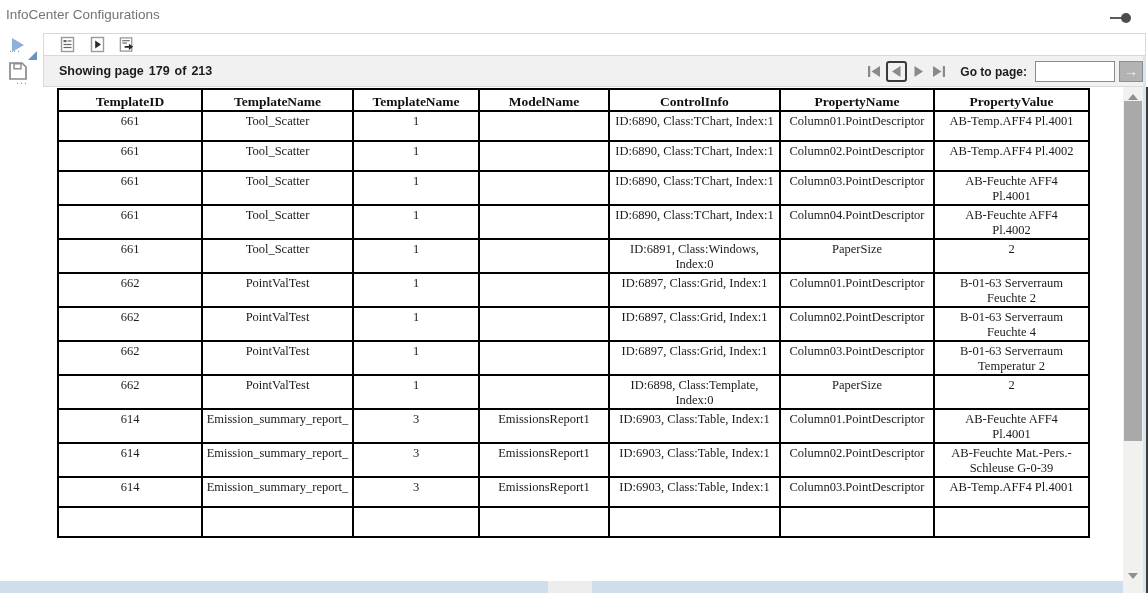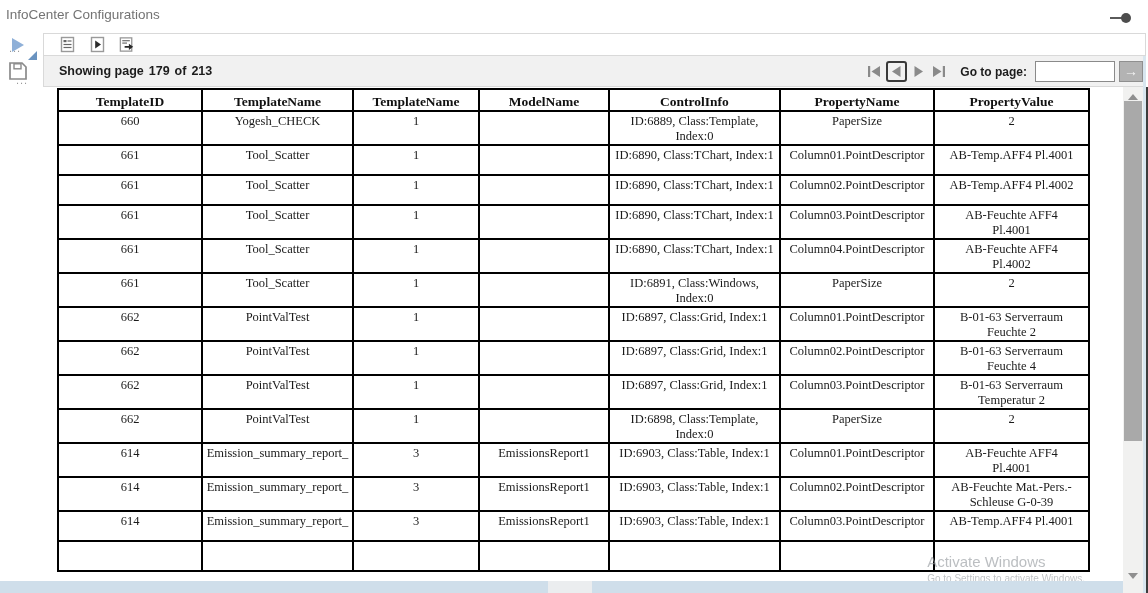--- a/index.html
+++ b/index.html
@@ -164,30 +164,20 @@
           <th>TemplateName</th>
           <th>TemplateName</th>
           <th>ModelName</th>
           <th>ControlInfo</th>
           <th>PropertyName</th>
           <th>PropertyValue</th>
         </tr>
       </thead>
       <tbody>
           <tr>
-      <td>660</td>
-      <td>Yogesh_CHECK</td>
-      <td>1</td>
-      <td></td>
-      <td>ID:6889, Class:Template,
-Index:0</td>
-      <td>PaperSize</td>
-      <td>2</td>
-    </tr>
-          <tr>
       <td>661</td>
       <td>Tool_Scatter</td>
       <td>1</td>
       <td></td>
       <td>ID:6890, Class:TChart, Index:1</td>
       <td>Column01.PointDescriptor</td>
       <td>AB-Temp.AFF4 Pl.4001</td>
     </tr>
           <tr>
       <td>661</td>
@@ -301,24 +291,20 @@
       <td></td>
       <td></td>
       <td></td>
       <td></td>
       <td></td>
       <td></td>
       <td></td>
     </tr>
         </tbody>
     </table>
-    <div class="watermark">
-      <div class="wm1">Activate Windows</div>
-      <div class="wm2">Go to Settings to activate Windows.</div>
-    </div>
   </div>
 
   <div class="v-scroll">
     <span class="v-up"></span>
     <span class="v-thumb"></span>
     <span class="v-down"></span>
   </div>
   <div class="h-strip">
     <span class="h-thumb"></span>
   </div>

